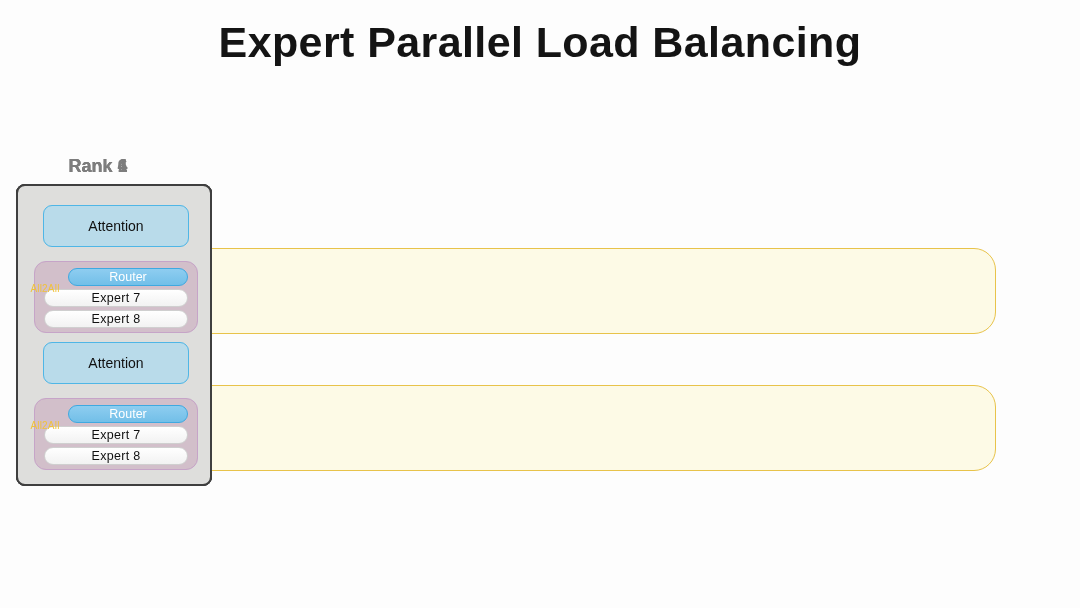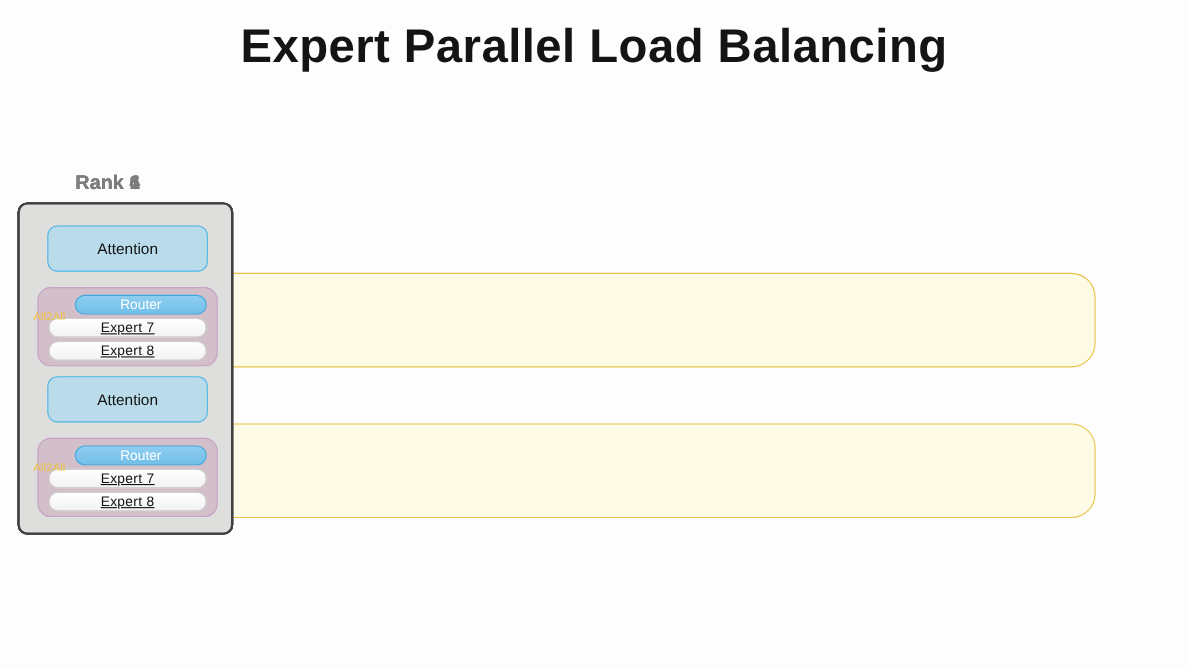--- a/index.html
+++ b/index.html
@@ -149,21 +149,20 @@
     background: linear-gradient(180deg, #8ecdf0 0%, #72bfe8 100%);
     border: 1.4px solid #3fa9e0;
     color: #ffffff;
     margin-left: 24px;
   }
   .pill-expert {
     background: linear-gradient(180deg, #ffffff 0%, #f2f2f2 100%);
     border: 1px solid #cfcfcf;
     color: #101010;
     letter-spacing: 0.3px;
-    text-decoration: underline;
   }
 </style>
 </head>
 <body>
 
 <div id="page-title">Expert Parallel Load Balancing</div>
 
 <div id="diagram">
 
   <div class="a2a-band" id="a2a-band-1"></div>

